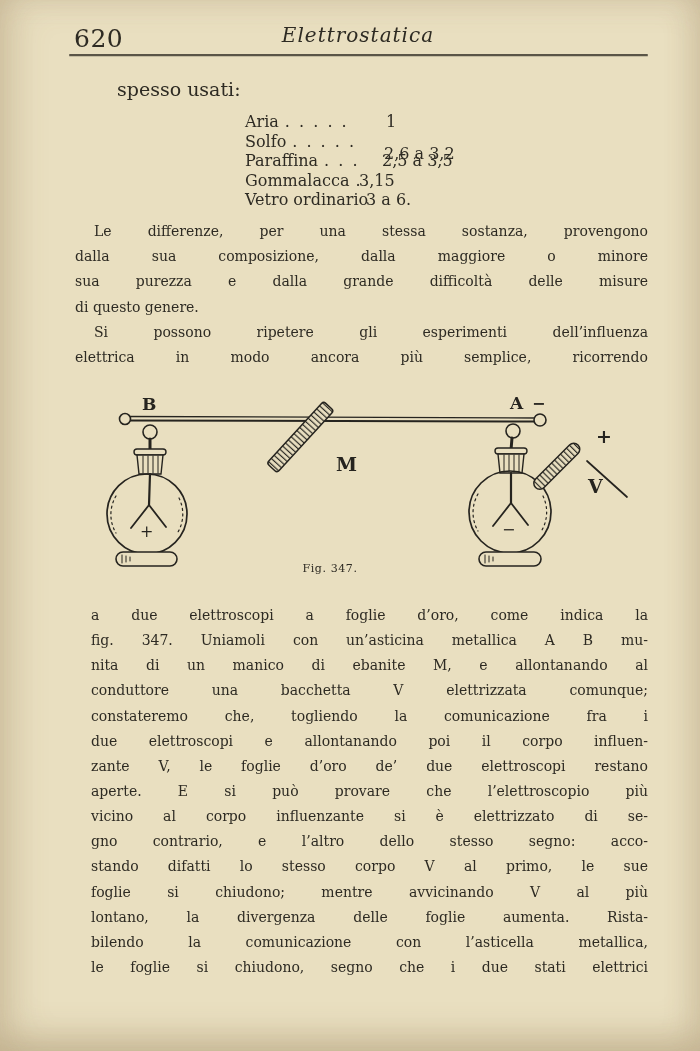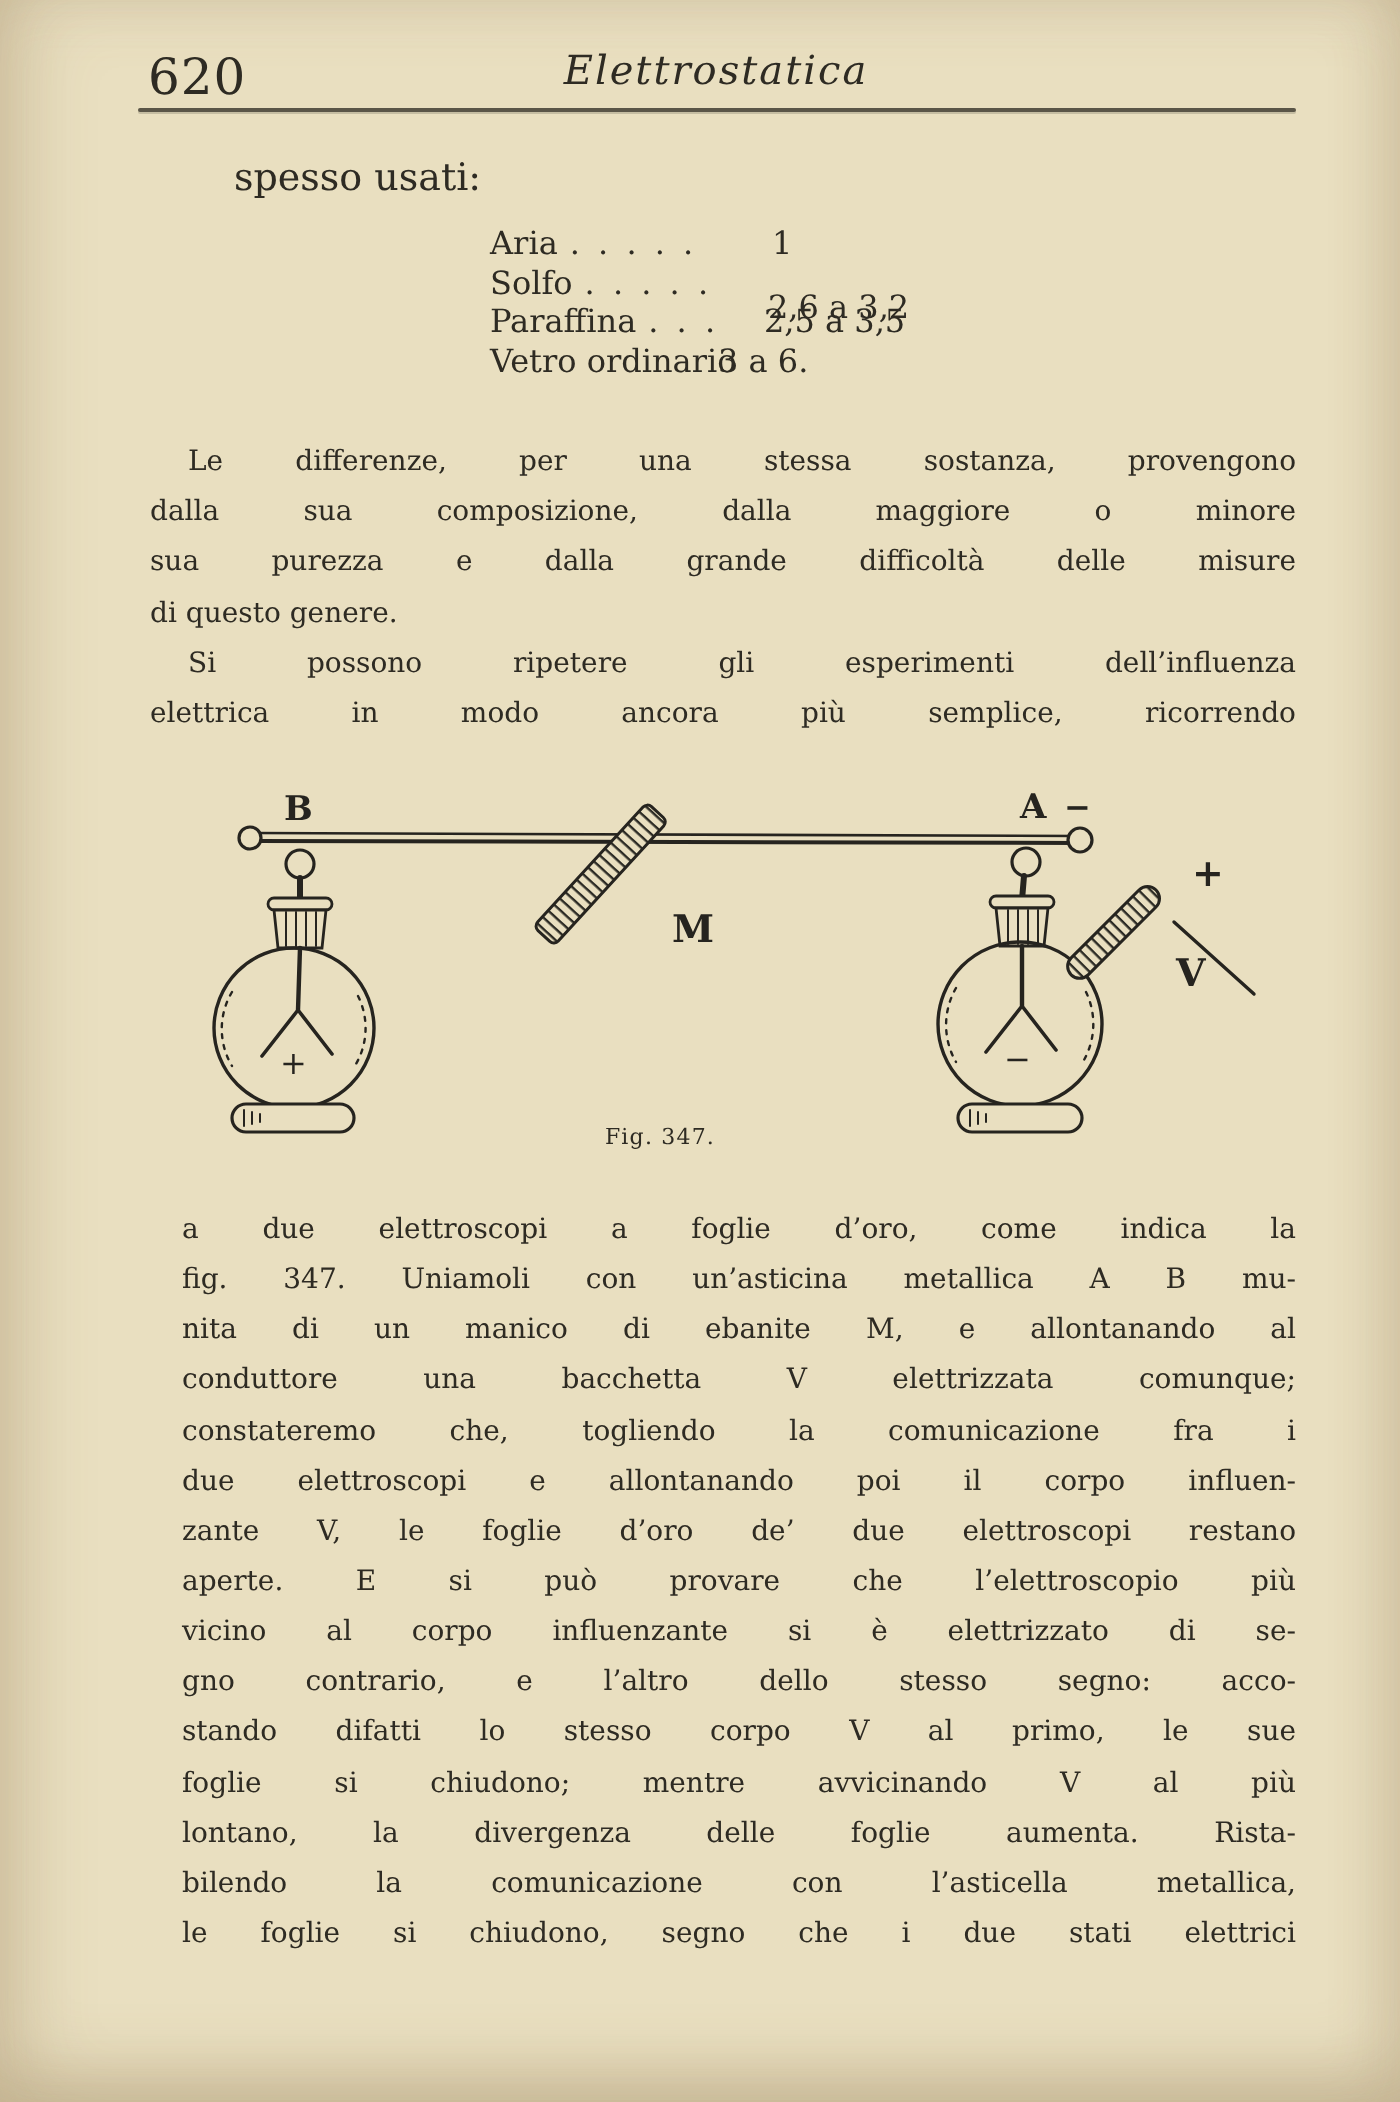--- a/index.html
+++ b/index.html
@@ -76,20 +76,24 @@
     </div>
     <div class="trow">
       <span>Solfo</span><span class="tdots">. . . . .</span>
       <span class="tval">2,6 a 3,2</span>
     </div>
     <div class="trow">
       <span>Paraffina</span><span class="tdots">. . .</span>
       <span class="tval">2,5 a 3,5</span>
     </div>
     <div class="trow">
+      <span>Gommalacca</span><span class="tdots">.</span>
+      <span class="tval">3,15</span>
+    </div>
+    <div class="trow">
       <span>Vetro ordinario</span><span class="tdots"></span>
       <span class="tval">3 a 6.</span>
     </div>
   </div>
 
   <div id="para1" class="abs para">
     <div class="ln indent">Le differenze, per una stessa sostanza, provengono</div>
     <div class="ln">dalla sua composizione, dalla maggiore o minore</div>
     <div class="ln">sua purezza e dalla grande difficoltà delle misure</div>
     <div class="ln short">di questo genere.</div>

